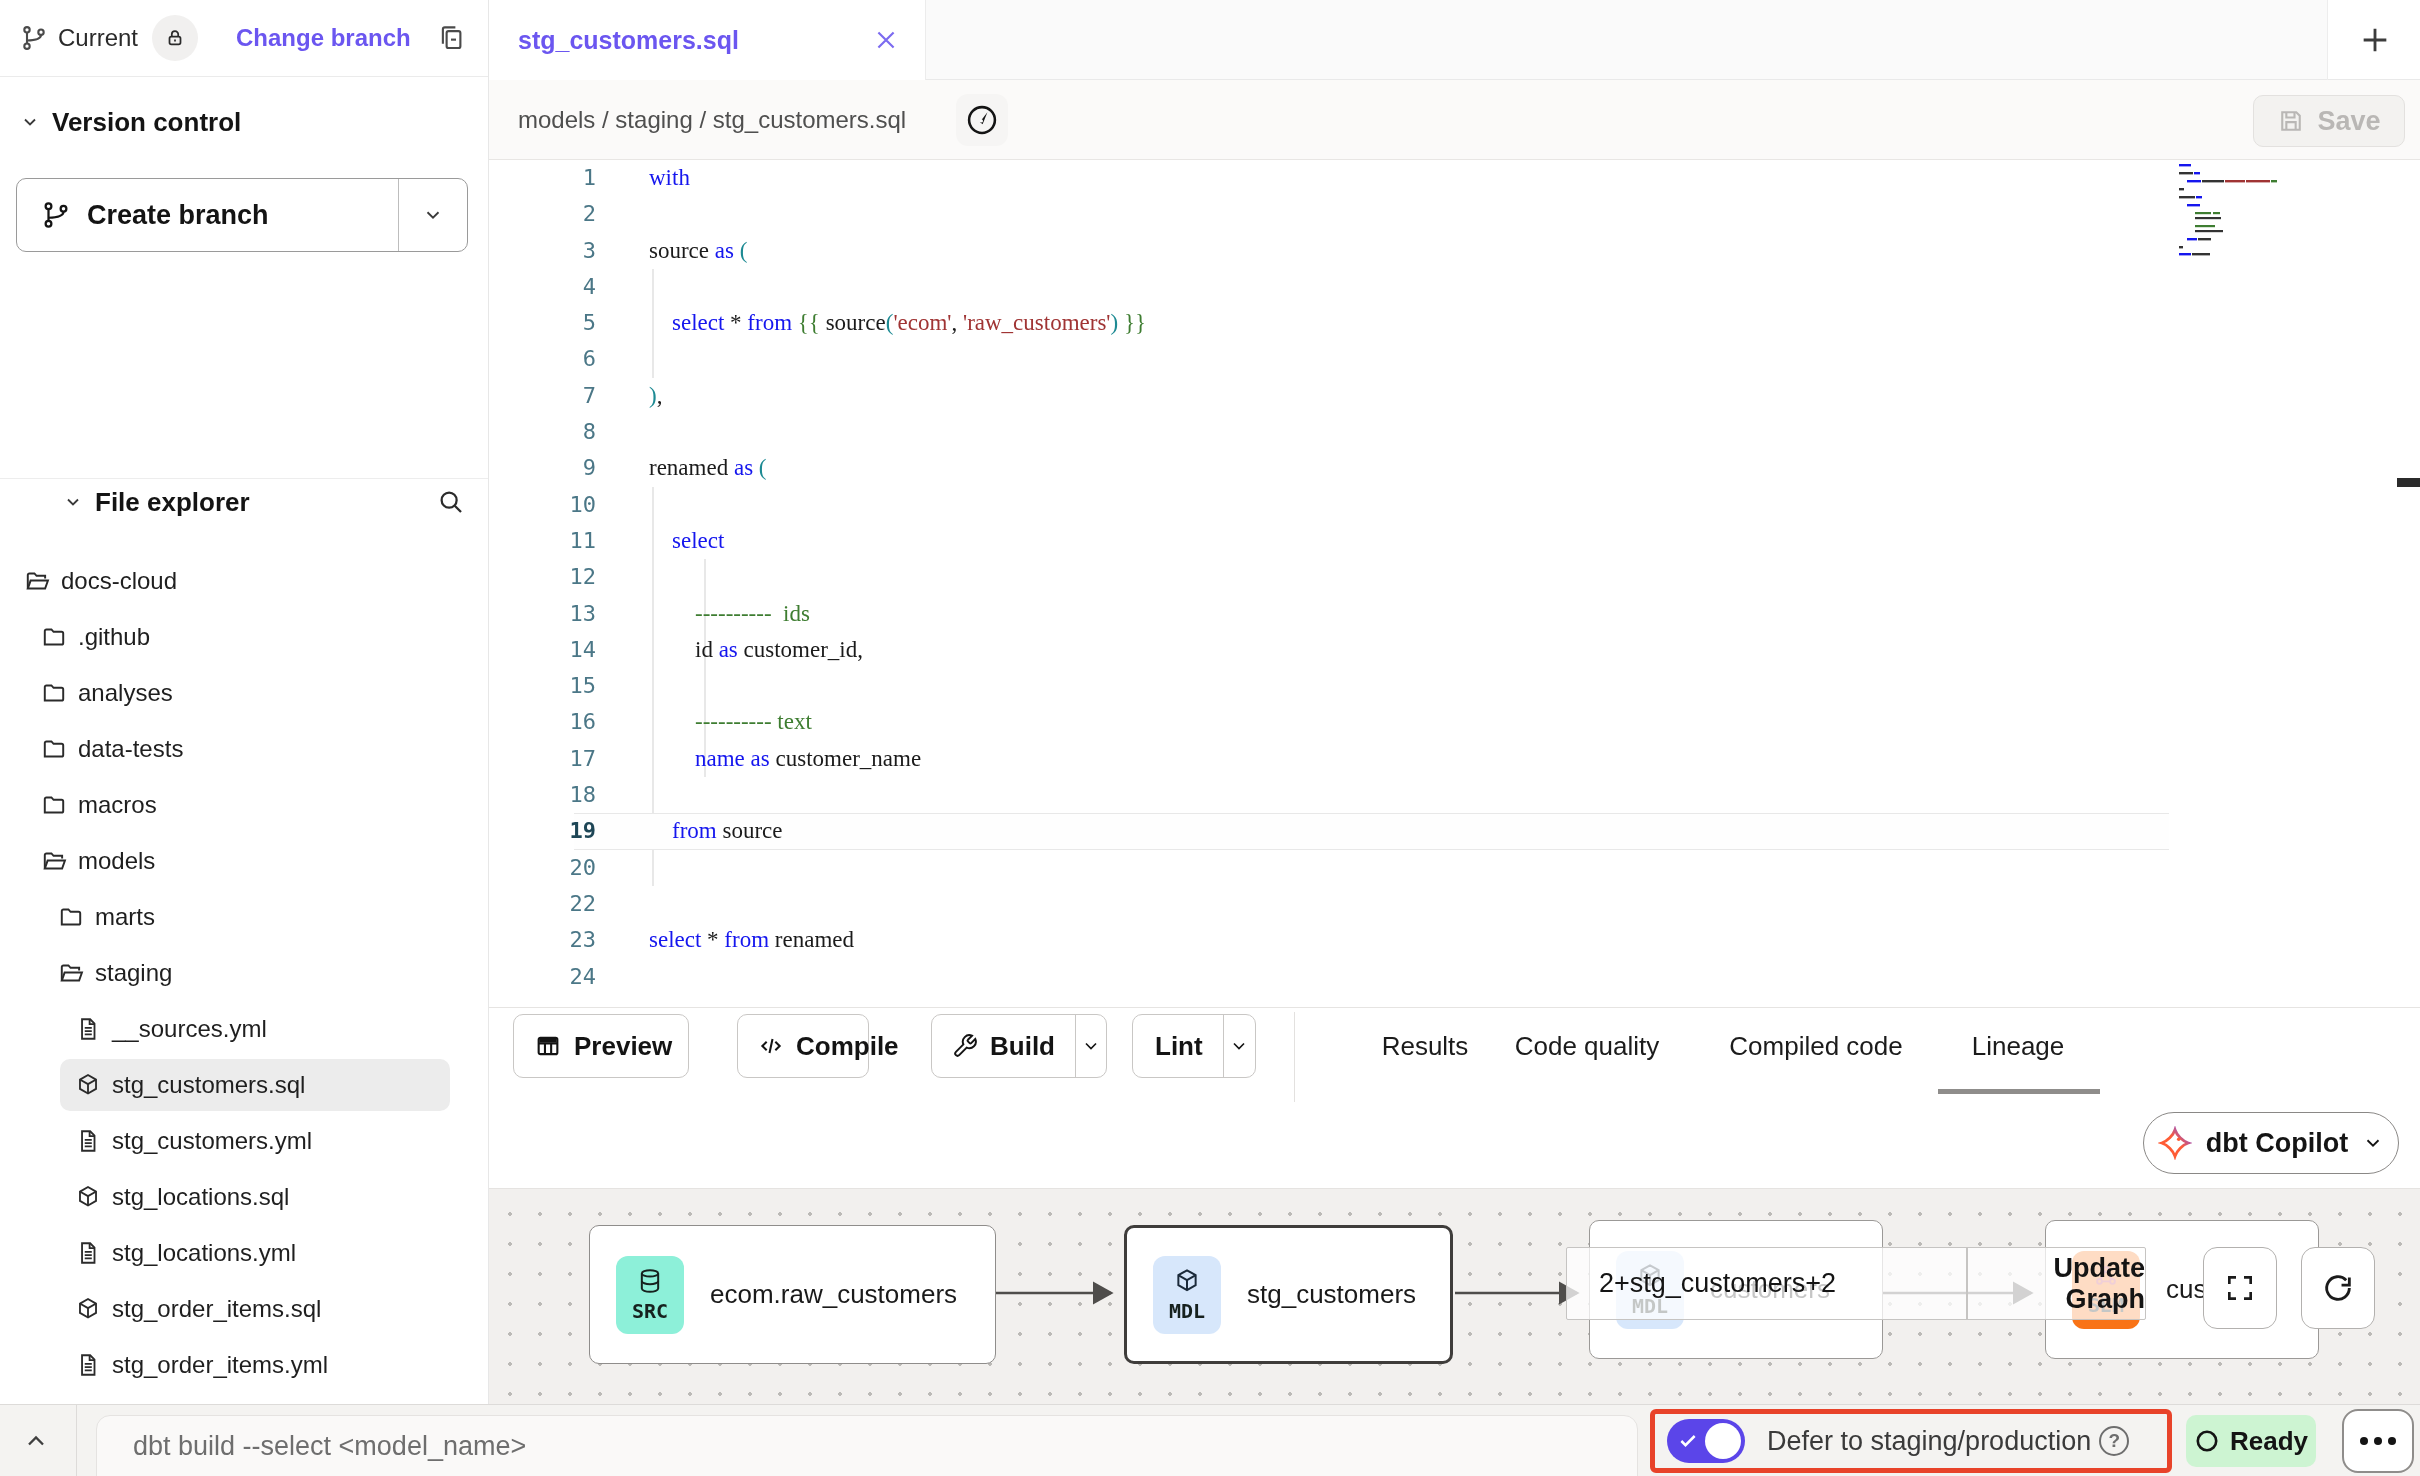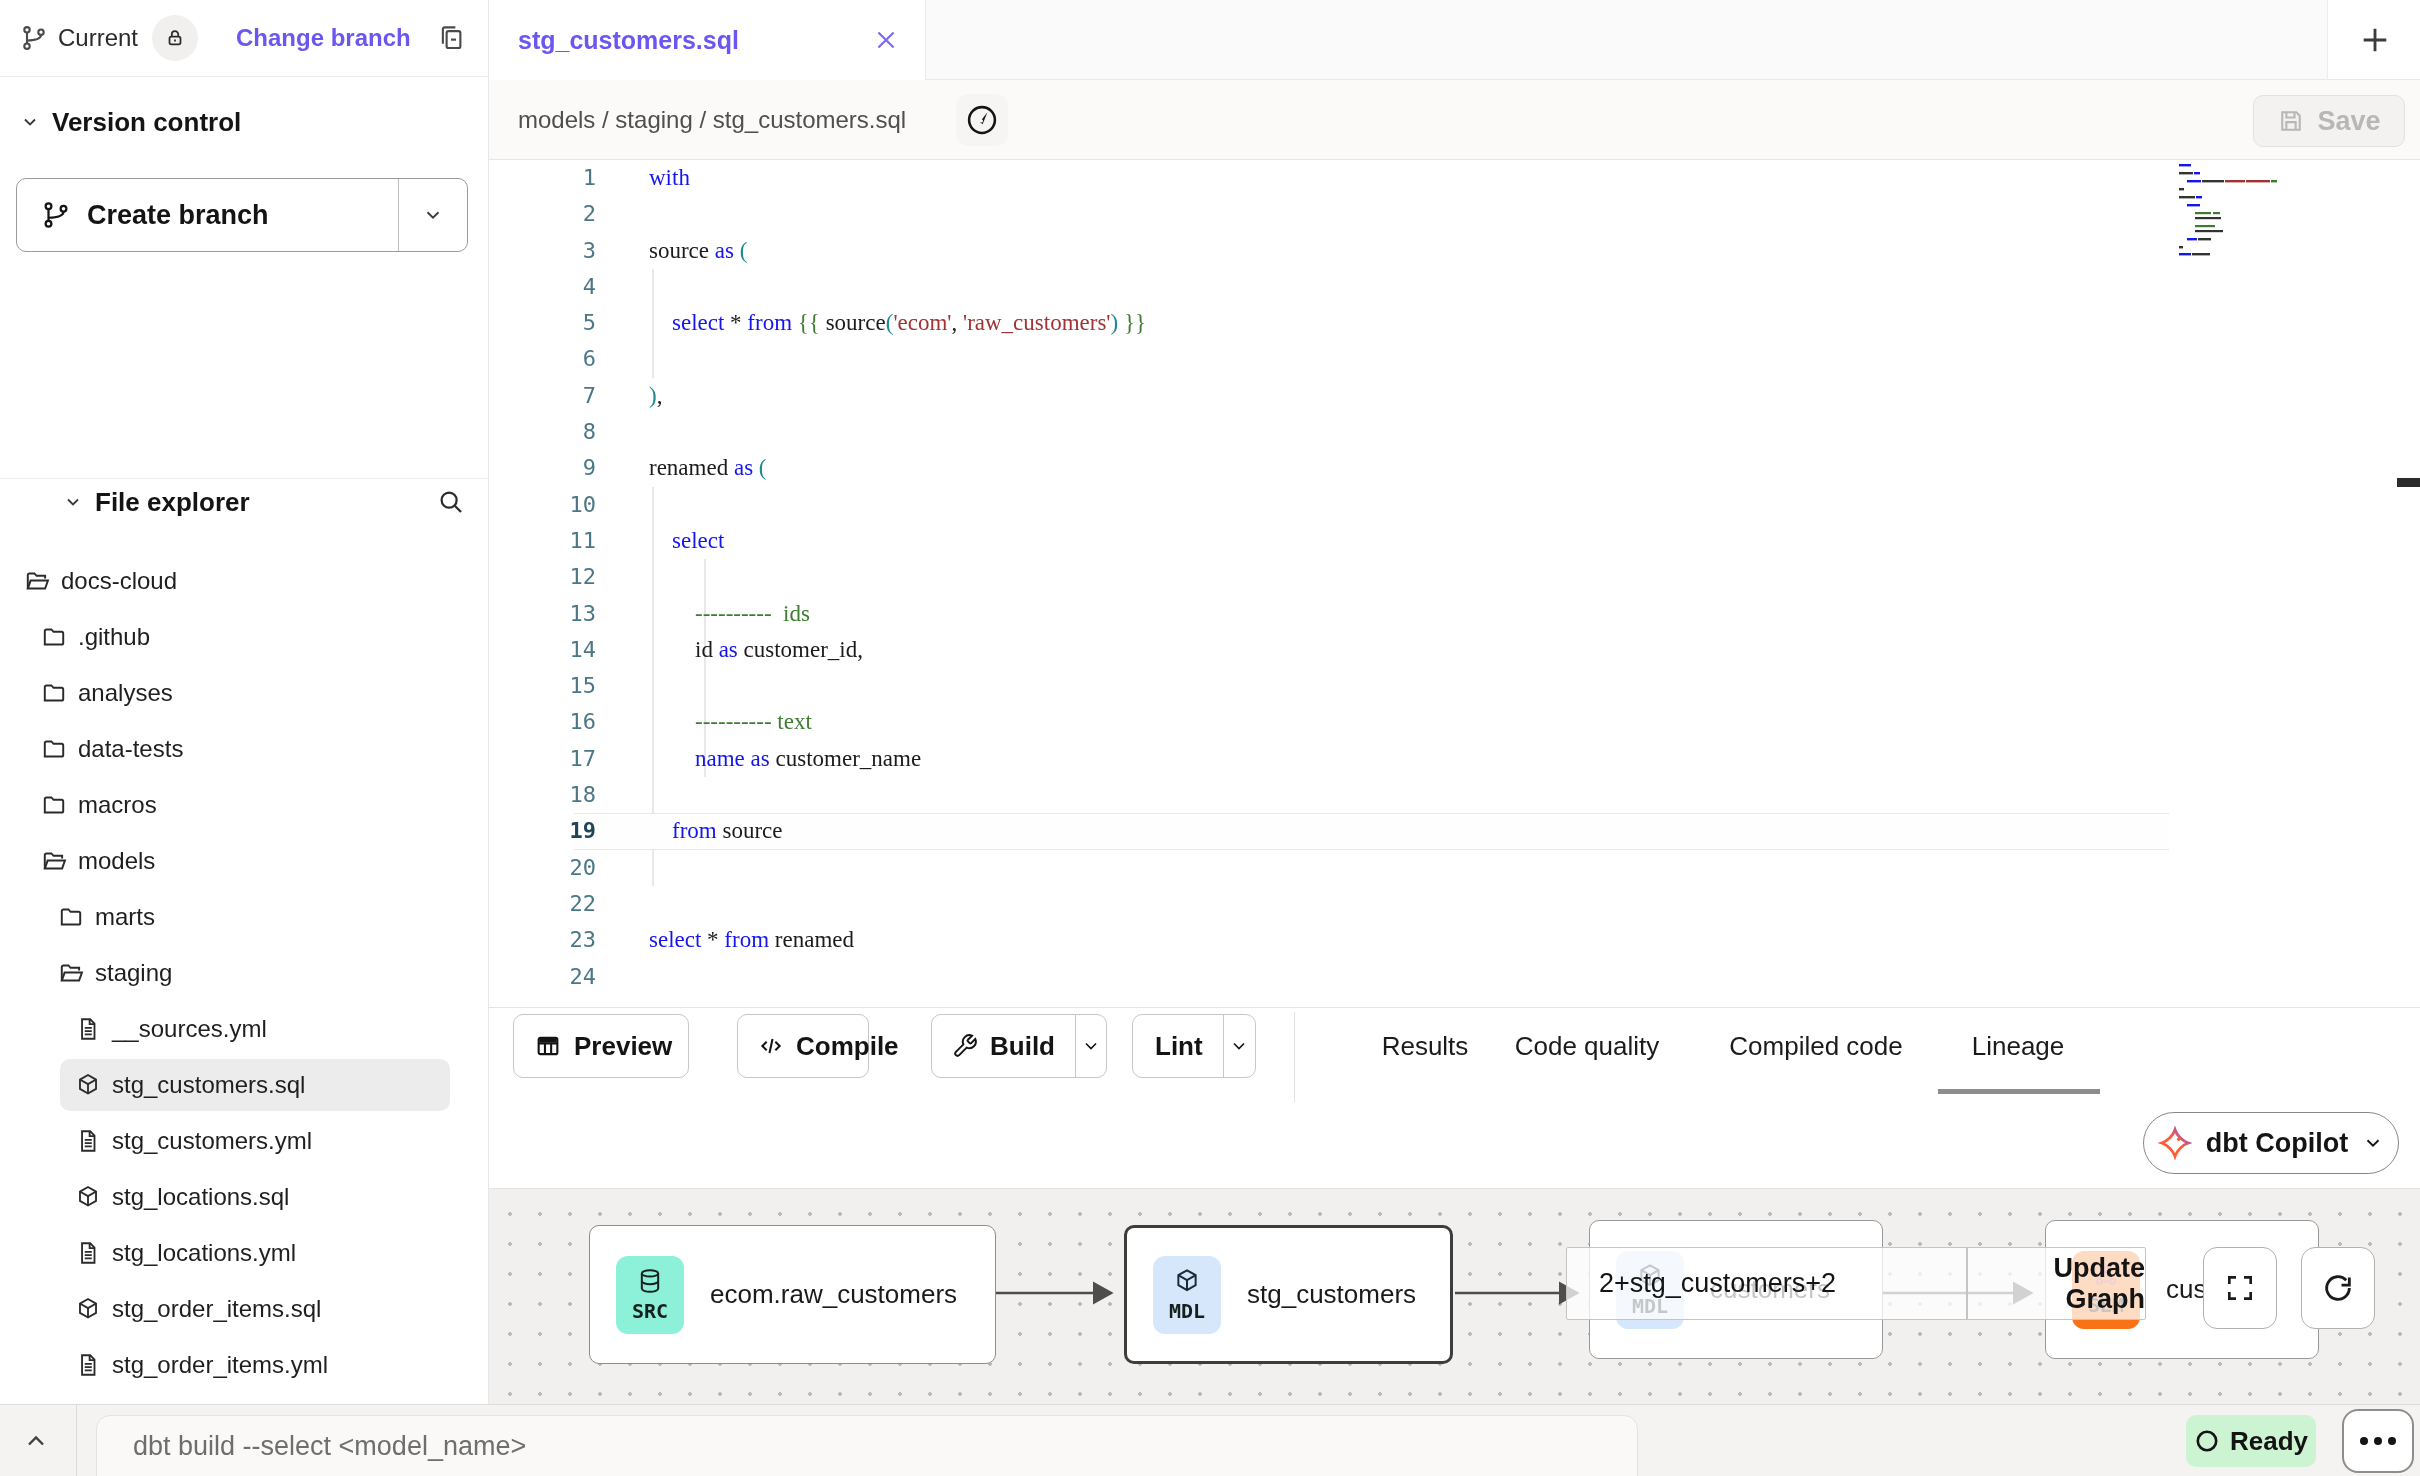--- a/index.html
+++ b/index.html
@@ -666,20 +666,30 @@
   <div id="statusbar">
     <span id="sb-collapse">
       <svg width="28" height="28" viewBox="0 0 24 24" fill="none" stroke="currentColor" stroke-width="2">
           <path d="M6 15l6-6 6 6"></path>
         </svg>
     </span>
     <div id="sb-vdiv"></div>
     <div id="cmd-card">
       <span id="cmd-text">dbt build --select &lt;model_name&gt;</span>
     </div>
+    <div id="defer-box">
+      <div id="defer-toggle">
+        <svg width="22" height="20" viewBox="0 0 24 24" fill="none" stroke="#fff" stroke-width="3">
+            <path d="M4 12l5 5 11-11"></path>
+          </svg>
+        <span class="knob"></span>
+      </div>
+      <span id="defer-label">Defer to staging/production</span>
+      <span id="defer-help">?</span>
+    </div>
     <div id="ready-pill">
       <svg width="26" height="26" viewBox="0 0 24 24" fill="none" stroke="#141414" stroke-width="2.4">
           <circle cx="12" cy="12" r="8.5"></circle>
         </svg>
       <span class="rlabel">Ready</span>
     </div>
     <div id="more-btn">
         <i></i>
         <i></i>
         <i></i>

